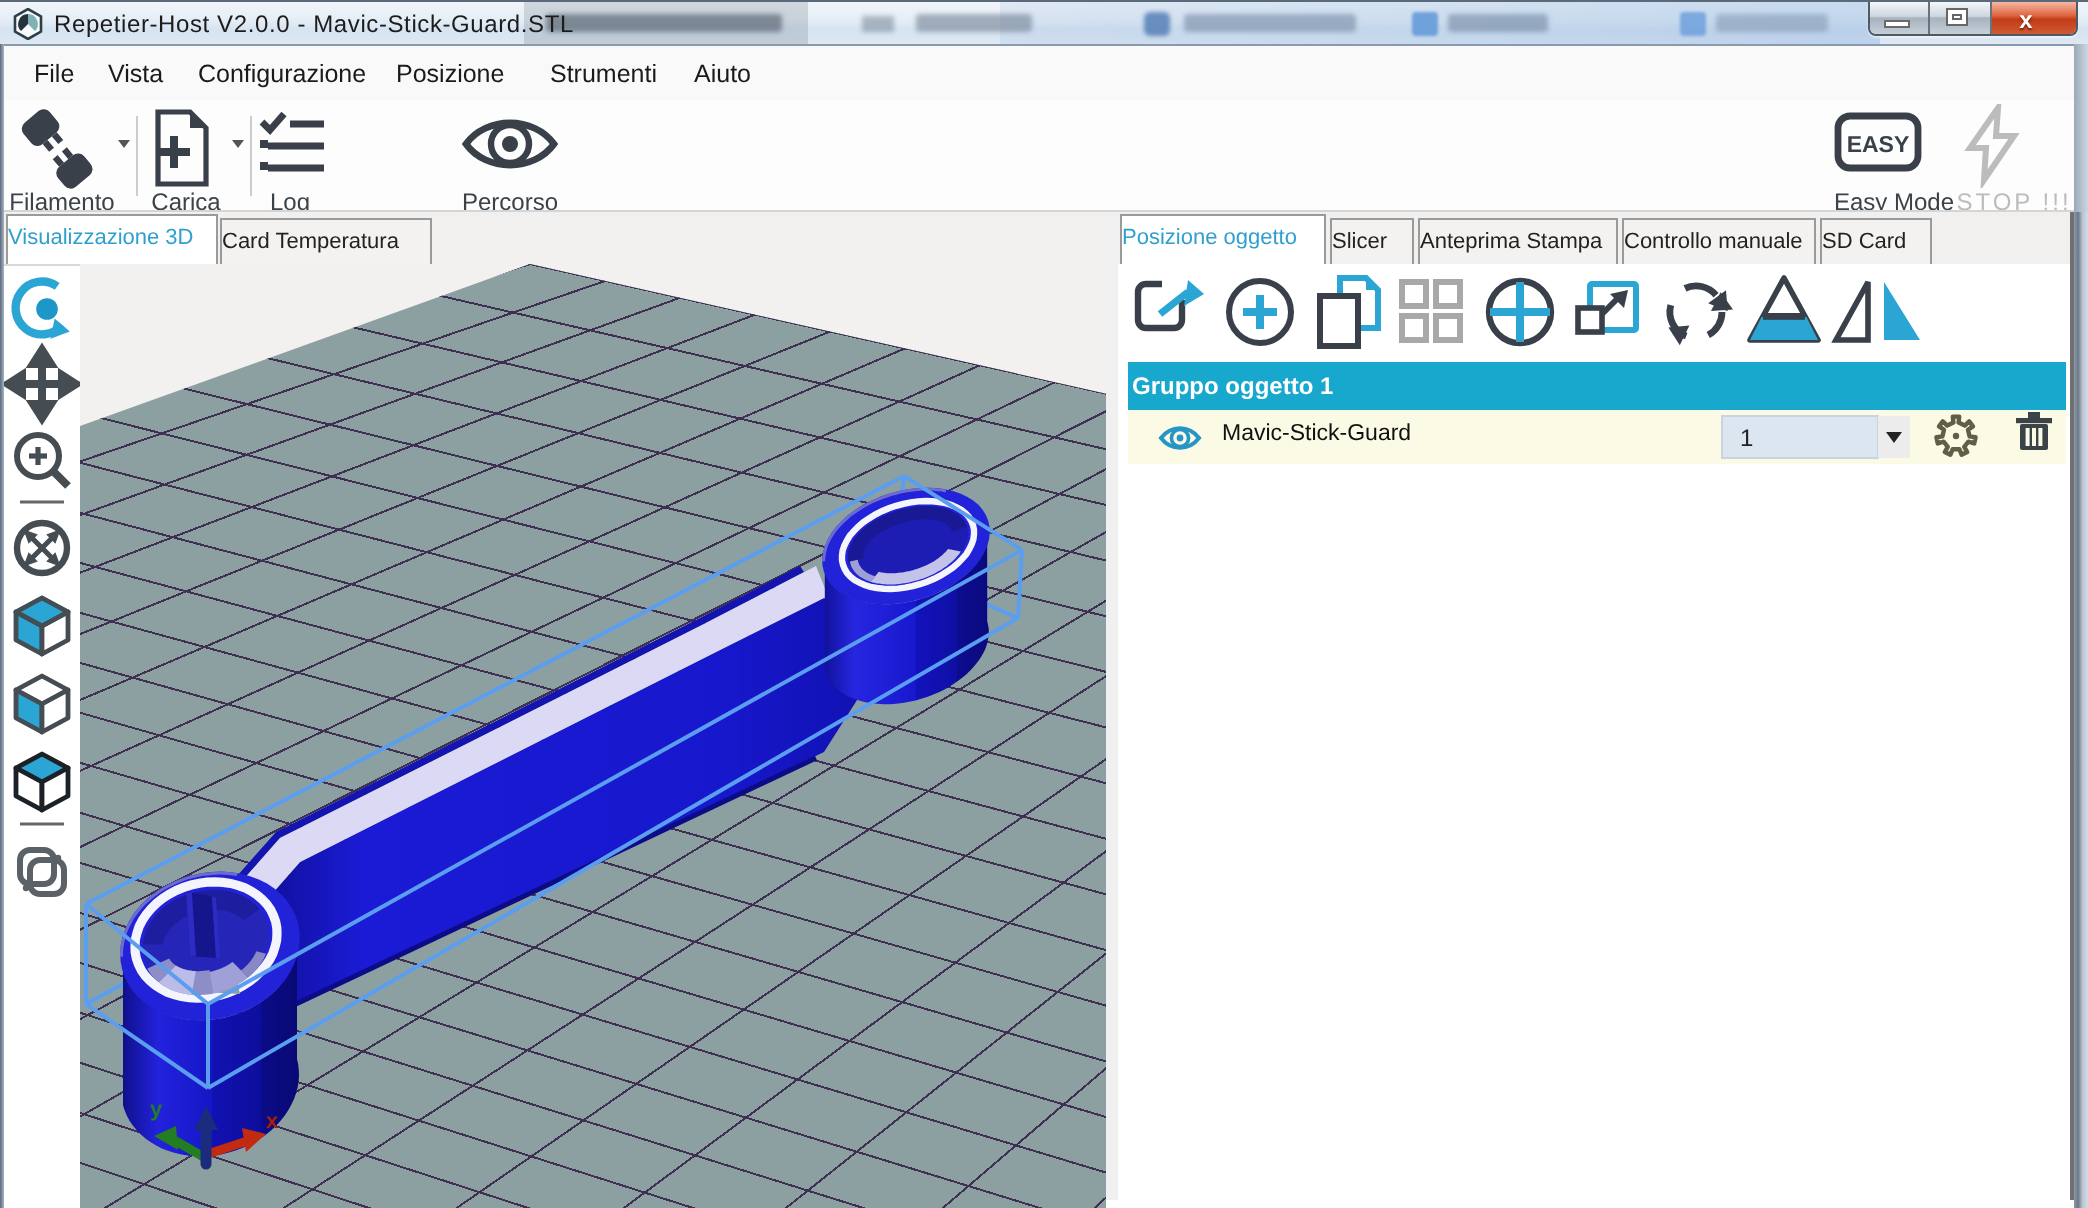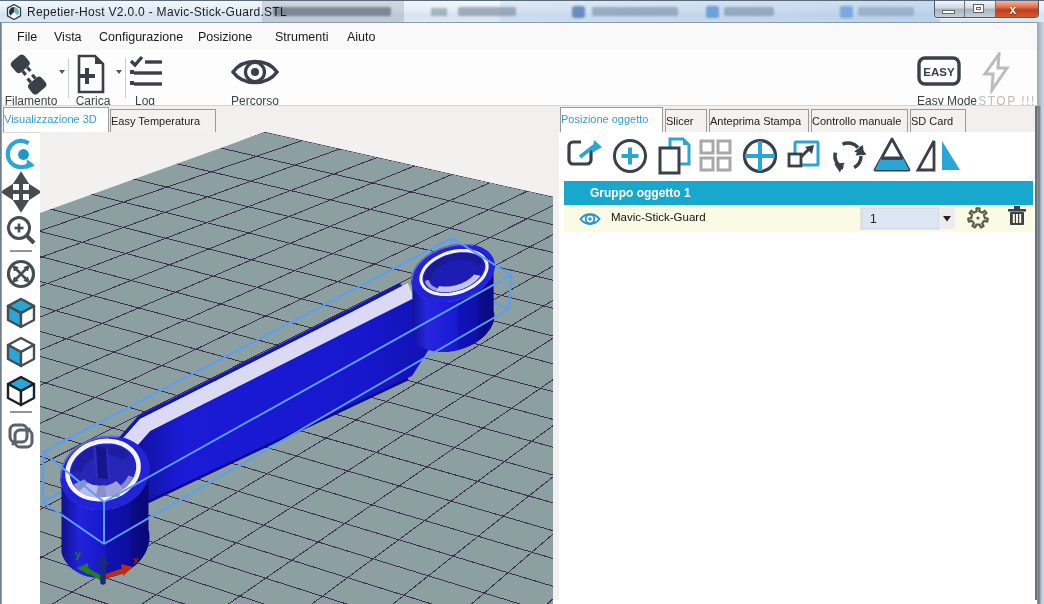--- a/index.html
+++ b/index.html
@@ -22,21 +22,21 @@
 .ddarrow{position:absolute;top:20px;width:0;height:0;border-left:3.5px solid transparent;border-right:3.5px solid transparent;border-top:4px solid #555}
 
 #hline{position:absolute;left:2px;top:105px;width:1040px;height:1px;background:#d5d5d5}
 #ltabs{position:absolute;left:2px;top:106px;width:551px;height:26px;background:#f1f0ef}
 #rpanel{position:absolute;left:559px;top:106px;width:478px;height:494px;background:#ffffff}
 .tab{position:absolute;top:3px;height:23px;background:#f3f2f1;border:1px solid #9a9a9a;border-bottom:none;font-size:11px;color:#222;text-align:left;line-height:22px;white-space:nowrap;overflow:hidden;box-sizing:border-box}
 .tab.active{background:#ffffff;color:#2f9fd0;top:1px;height:25px;z-index:2}
 
 #rtabs{position:absolute;left:0;top:0;width:478px;height:26px;background:#f1f0ef}
 #ricons{position:absolute;left:0;top:26px;width:478px;height:50px;background:#fff}
-#grpbar{position:absolute;left:5px;top:75px;width:469px;height:24px;background:#18a7cd;color:#fff;font-size:12px;font-weight:bold;line-height:24px;padding-left:26px}
+#grpbar{position:absolute;left:5px;top:75px;width:469px;height:24px;background:#18a7cd;color:#fff;font-size:12px;font-weight:bold;line-height:24px;padding-left:2px}
 #objrow{position:absolute;left:5px;top:99px;width:469px;height:27px;background:#fbfae5;font-size:11.5px;color:#111}
 #rpanel .border-r{position:absolute;right:0;top:0;width:2px;height:494px;background:#707070}
 
 #lrail{position:absolute;left:2px;top:132px;width:38px;height:472px;background:#fff;border-top:1px solid #d8d8d8}
 #vp{position:absolute;left:40px;top:132px;width:513px;height:472px;background:#f2f1f0;overflow:hidden}
 #splitter{position:absolute;left:553px;top:106px;width:6px;height:494px;background:#f0f0f0}
 
 #bl{position:absolute;left:0;top:22px;width:2px;height:582px;background:linear-gradient(90deg,#5a6a7d,#a8b6c6)}
 #br{position:absolute;left:1037px;top:106px;width:7px;height:498px;background:linear-gradient(90deg,#8b99a9 0%,#6b7888 30%,#b9c4d0 60%,#d6dde6 100%)}
 #br2{position:absolute;left:1037px;top:22px;width:7px;height:84px;background:linear-gradient(90deg,#9aa8b8,#cdd7e2)}
@@ -135,21 +135,21 @@
 <div class="lbl">Easy Mode</div></div>
       <div class="tbtn" style="left:976px;width:58px;color:#bcbcbc">
 <svg width="36" height="42" viewBox="0 0 36 42" style="margin-top:0px">
 <path d="M21 2 L7 22 h8 L14 38 L29 16 h-9 z" fill="none" stroke="#bcbcbc" stroke-width="3"></path>
 </svg>
 <div class="lbl" style="letter-spacing:1.5px">STOP !!!</div></div>
   </div>
   <div id="hline"></div>
   <div id="ltabs">
     <div class="tab active" style="left:1px;width:106px">Visualizzazione 3D</div>
-    <div class="tab" style="left:108px;width:106px">Easy Temperatura</div>
+    <div class="tab" style="left:108px;width:106px">Card Temperatura</div>
   </div>
   <div id="splitter"></div>
   <div id="lrail">
     <svg width="38" height="468" viewBox="0 0 38 468">
         <g transform="translate(19,21)">
 <path d="M 7.6 -10.8 A 13.2 13.2 0 1 0 10.1 8.5" fill="none" stroke="#2aa5d4" stroke-width="4.2"></path>
 <polygon points="4.3,15.4 13.9,11.7 6.3,5.3" fill="#2aa5d4"></polygon>
 <circle cx="2.5" cy="0.5" r="5.4" fill="#1d96c8"></circle>
 </g>
         <g transform="translate(19,59)" stroke="#454c52" stroke-width="4" fill="#454c52">

